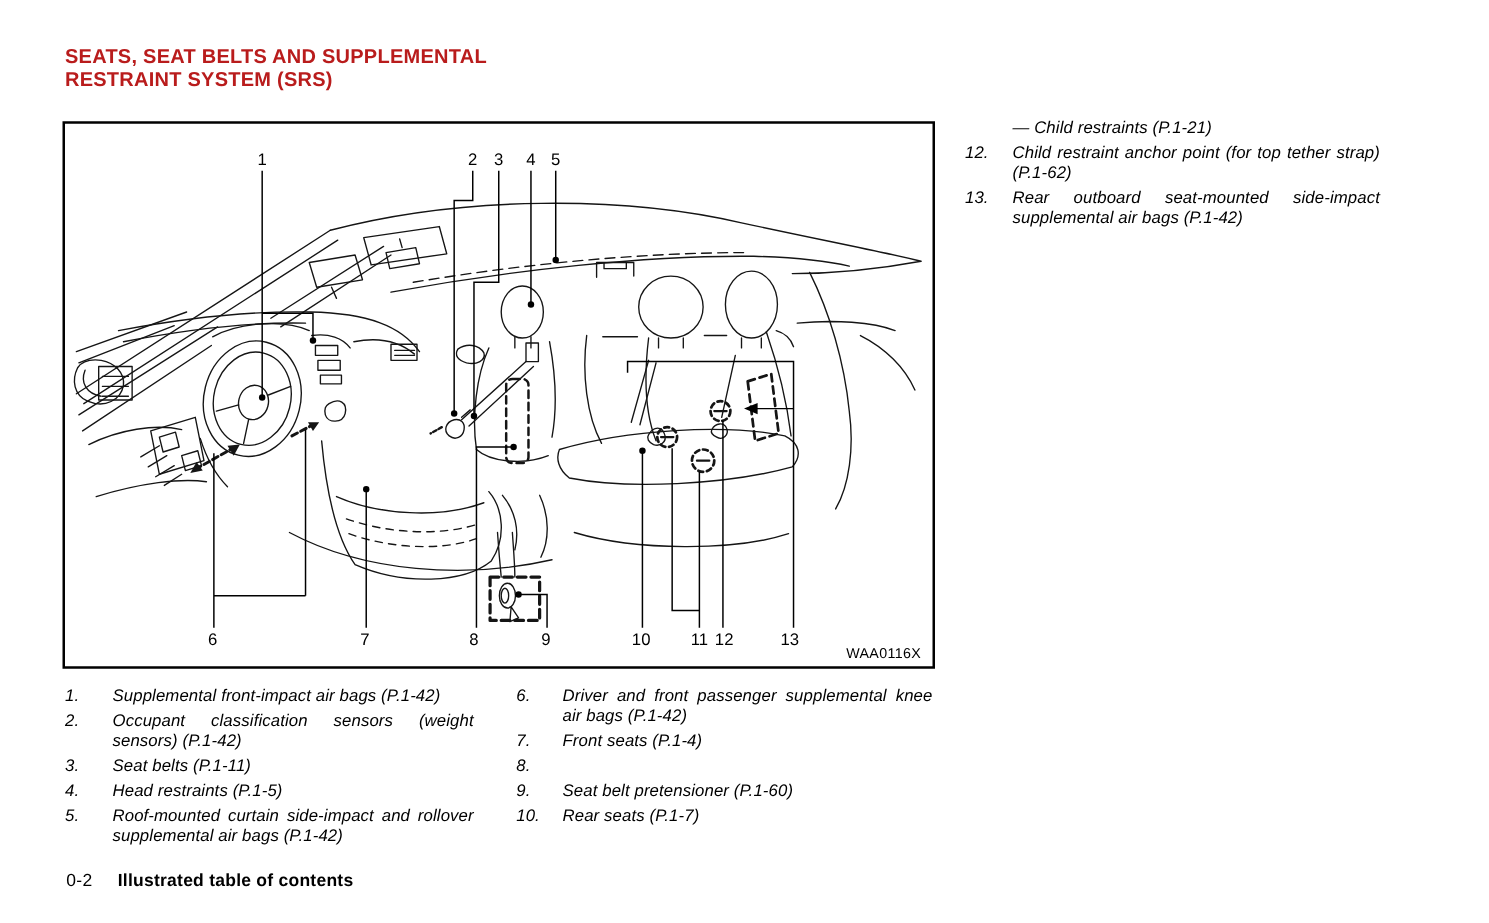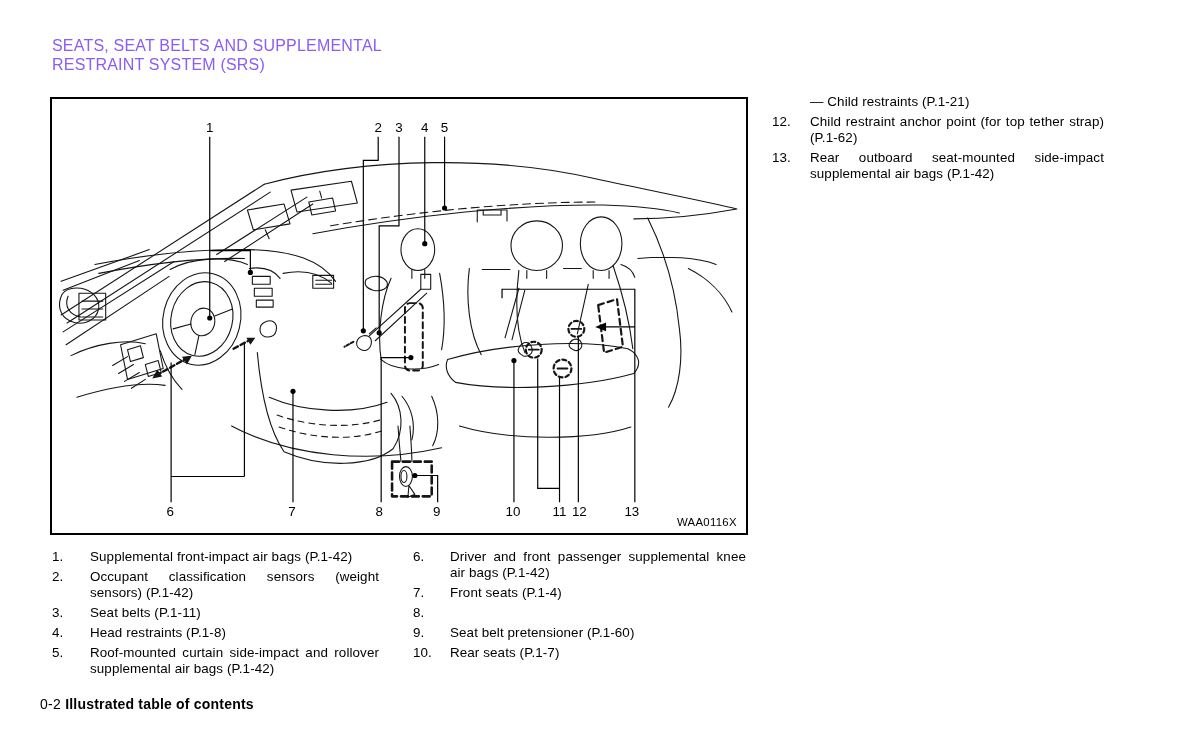--- a/index.html
+++ b/index.html
@@ -2,40 +2,40 @@
 <html><head>
 <meta charset="utf-8">
 <style>
   html,body{margin:0;padding:0;}
   body{
     position:relative;width:1191px;height:738px;background:#ffffff;
     font-family:"Liberation Sans",sans-serif;color:#000;overflow:hidden;
   }
   .page-title{
     position:absolute;left:52px;top:36px;width:420px;
-    font-size:16px;font-weight:normal;line-height:19px;letter-spacing:.2px;color:#8b5cf6;
+    font-size:16px;font-weight:bold;line-height:19px;letter-spacing:.2px;color:#b91c1c;
   }
   .diagram-frame{
     position:absolute;left:50px;top:97px;width:694px;height:434px;
     border:2px solid #000;background:#fff;
   }
   .diagram-frame svg{display:block;width:694px;height:434px;}
   svg text{font-family:"Liberation Sans",sans-serif;font-size:13.5px;fill:#000;}
   text.fig-code{font-size:11.5px;letter-spacing:.3px;}
   .legend-col{position:absolute;font-size:13.4px;line-height:16px;letter-spacing:.1px;}
   .col-left{left:52px;top:549px;width:327px;}
   .col-mid{left:413px;top:549px;width:333px;}
   .col-right{left:772px;top:94px;width:332px;}
-  .row{display:flex;margin-bottom:4px;}
+  .row{display:flex;margin-bottom:4px;font-style:italic;}
   .row .num{width:38px;flex:none;}
   .col-mid .row .num{width:37px;}
   .row .txt{flex:1;text-align:justify;}
-  .footer{position:absolute;left:40px;top:696px;display:flex;align-items:baseline;}
+  .footer{position:absolute;left:53px;top:696px;display:flex;align-items:baseline;}
   .footer .page-num{font-size:14px;letter-spacing:.3px;}
-  .footer .section{font-size:14px;font-weight:bold;margin-left:4px;letter-spacing:.2px;}
+  .footer .section{font-size:14px;font-weight:bold;margin-left:20px;letter-spacing:.2px;}
 </style>
 </head>
 <body>
 
 <div class="page-title">
   <div>SEATS, SEAT BELTS AND SUPPLEMENTAL</div>
   <div>RESTRAINT SYSTEM (SRS)</div>
 </div>
 
 <div class="diagram-frame">
@@ -192,21 +192,21 @@
   <div class="row">
       <span class="num">2.</span>
       <span class="txt">Occupant classification sensors (weight sensors) (P.1-42)</span>
     </div>
   <div class="row">
       <span class="num">3.</span>
       <span class="txt">Seat belts (P.1-11)</span>
     </div>
   <div class="row">
       <span class="num">4.</span>
-      <span class="txt">Head restraints (P.1-8)</span>
+      <span class="txt">Head restraints (P.1-5)</span>
     </div>
   <div class="row">
       <span class="num">5.</span>
       <span class="txt">Roof-mounted curtain side-impact and rollover supplemental air bags (P.1-42)</span>
     </div>
 </div>
 
 <div class="legend-col col-mid">
   <div class="row">
       <span class="num">6.</span>

